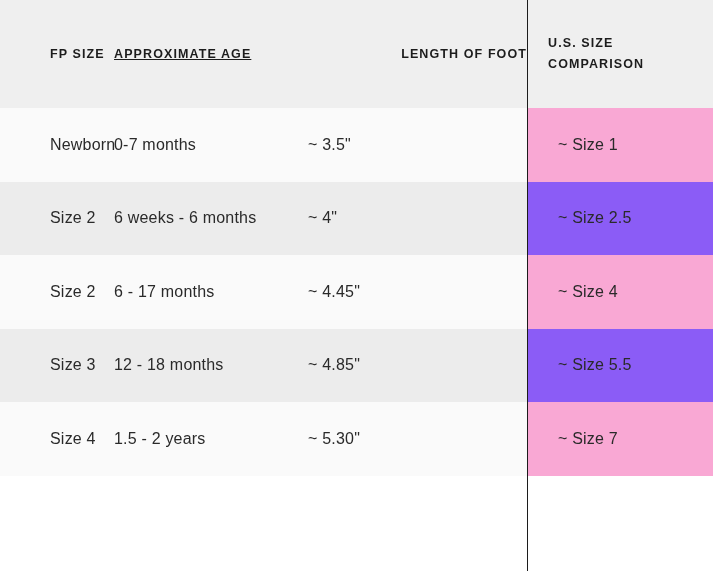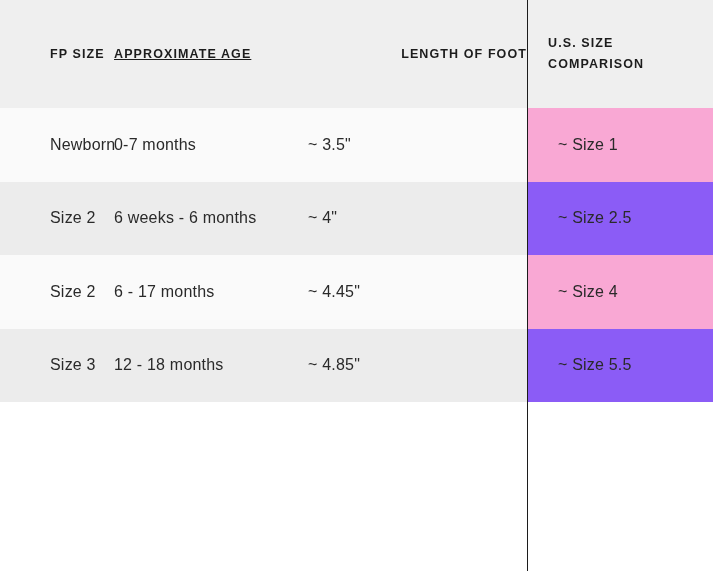--- a/index.html
+++ b/index.html
@@ -124,16 +124,22 @@
         <td class="col-1">6 - 17 months</td>
         <td class="col-2">~ 4.45"</td>
         <td class="col-3">~ Size 4</td>
       </tr>
       <tr class="row-odd">
         <td class="col-0">Size 3</td>
         <td class="col-1">12 - 18 months</td>
         <td class="col-2">~ 4.85"</td>
         <td class="col-3">~ Size 5.5</td>
       </tr>
+      <tr class="row-even">
+        <td class="col-0">Size 4</td>
+        <td class="col-1">1.5 - 2 years</td>
+        <td class="col-2">~ 5.30"</td>
+        <td class="col-3">~ Size 7</td>
+      </tr>
     </tbody>
   </table>
   <div class="divider"></div>
 </div>
 
 </body></html>

